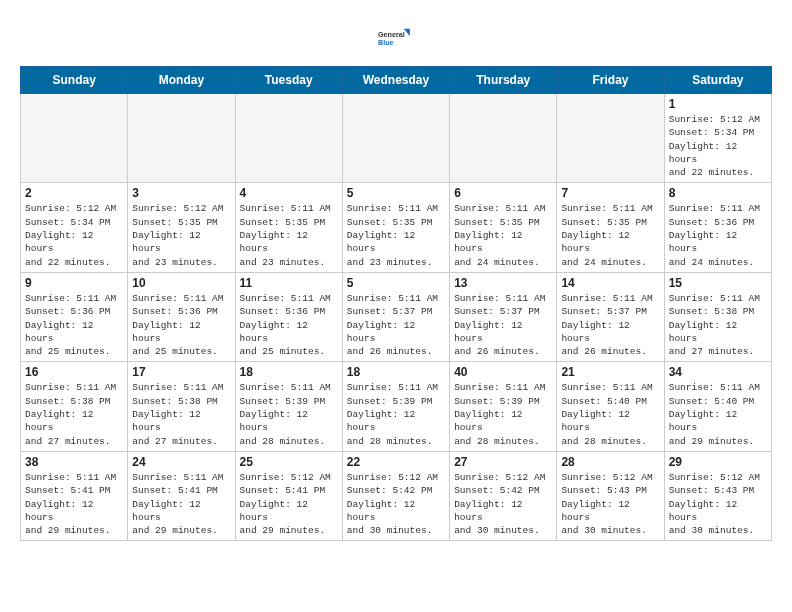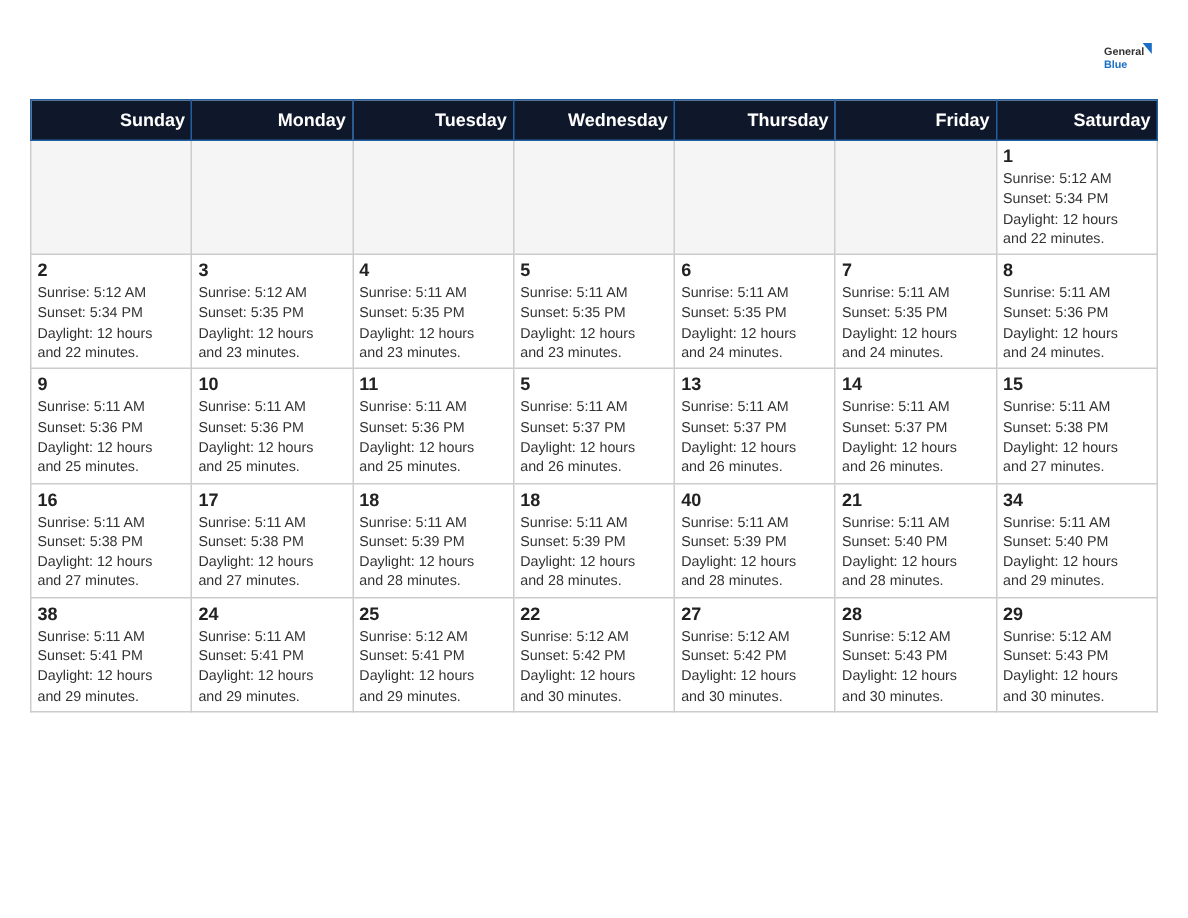--- a/index.html
+++ b/index.html
@@ -5,21 +5,21 @@
     * { box-sizing: border-box; margin: 0; padding: 0; }
     body {
       font-family: Arial, sans-serif;
       background: #fff;
       width: 792px;
       min-height: 612px;
       padding: 20px;
     }
     .header {
       display: flex;
-      justify-content: flex-end;
+      justify-content: center;
       align-items: flex-start;
       margin-bottom: 10px;
     }
     .logo {
       display: flex;
       align-items: center;
       gap: 4px;
     }
     .logo-icon {
       width: 36px;
@@ -36,26 +36,26 @@
     .location {
       font-size: 14px;
       color: #444;
     }
     .calendar {
       width: 100%;
       border-collapse: collapse;
       border: 1px solid #ccc;
     }
     .calendar th {
-      background: #0f172a;
+      background: #0369a1;
       color: #fff;
       font-size: 12px;
       font-weight: bold;
       padding: 6px 4px;
-      text-align: right;
+      text-align: center;
       border: 1px solid #2060a0;
     }
     .calendar td {
       border: 1px solid #ccc;
       vertical-align: top;
       padding: 3px 4px;
       width: calc(100% / 7);
       min-height: 70px;
       background: #fff;
       font-size: 10px;
@@ -68,20 +68,21 @@
       font-size: 12px;
       font-weight: bold;
       color: #222;
       display: block;
       margin-bottom: 2px;
     }
     .day-info {
       font-size: 9.5px;
       color: #333;
       line-height: 1.4;
+      font-family: Liberation Mono, monospace;
     }
   </style>
 </head>
 <body>
 
 <div class="header">
   <div class="logo">
     <svg class="logo-icon" viewBox="0 0 70 40" width="70" height="40">
         <text x="0" y="18" font-size="14" font-family="Arial" font-weight="bold" fill="#333">General</text>
         <text x="0" y="34" font-size="14" font-family="Arial" font-weight="bold" fill="#1a6fc4">Blue</text>

